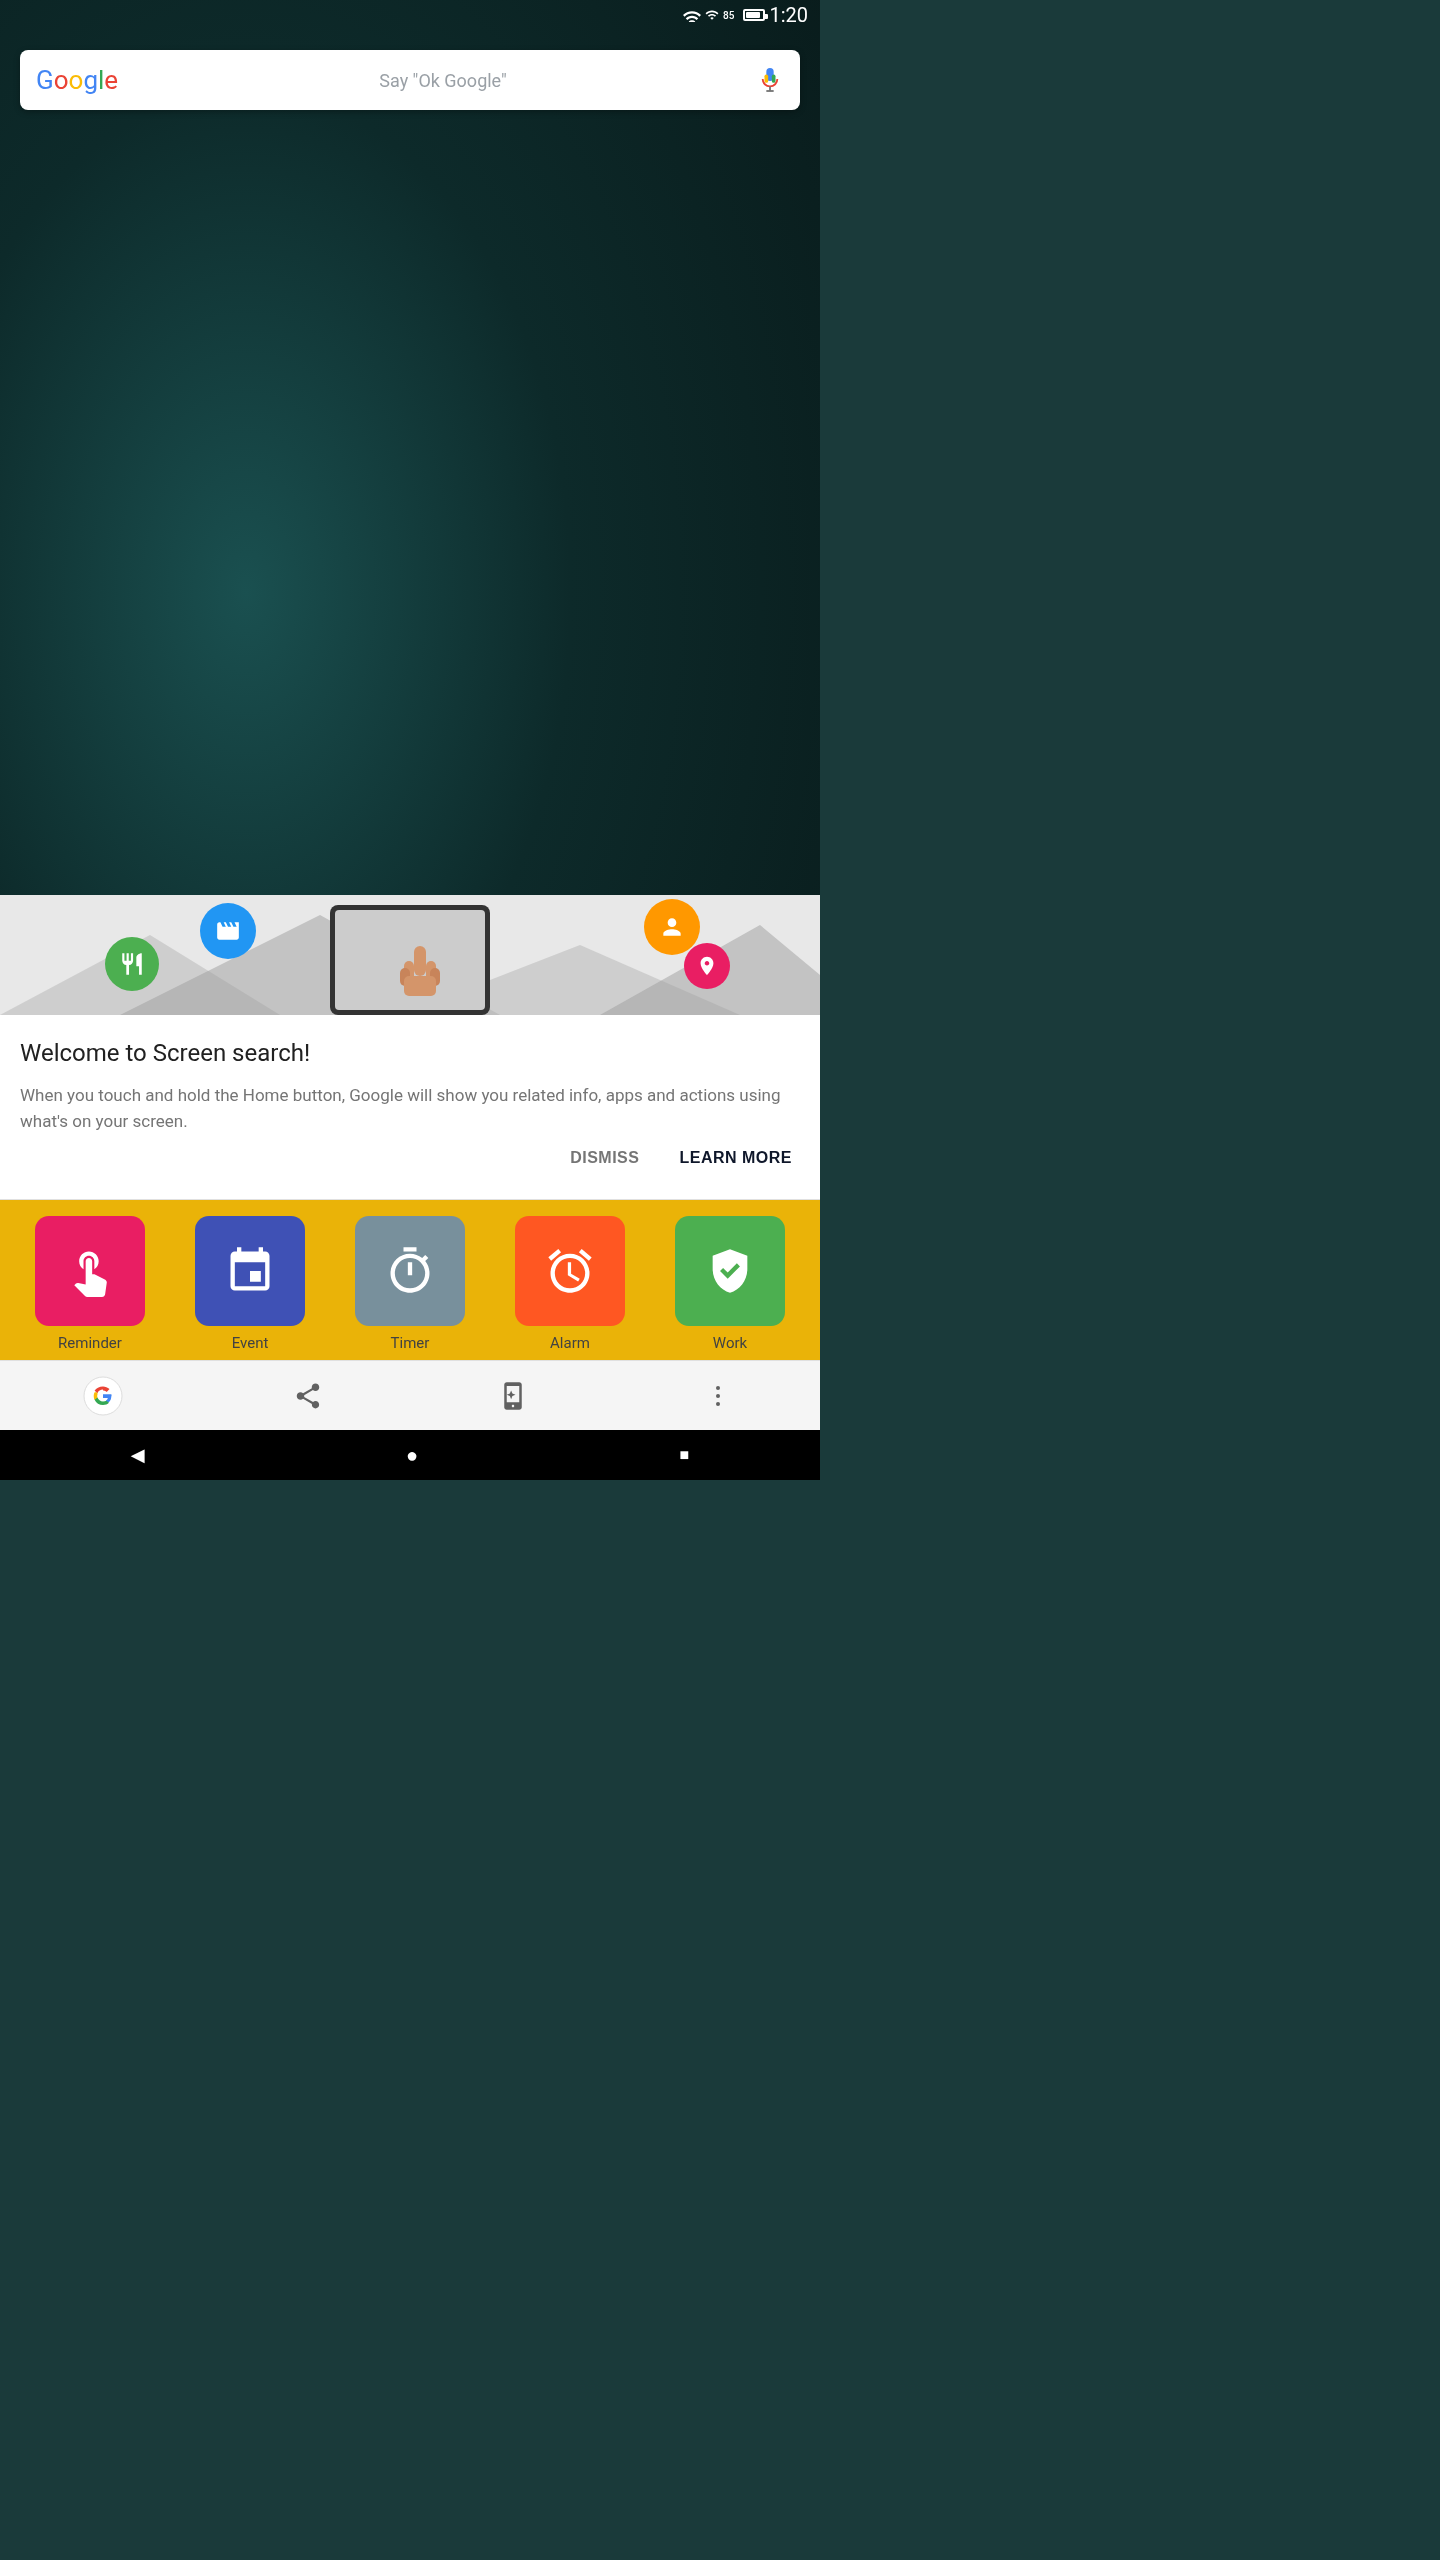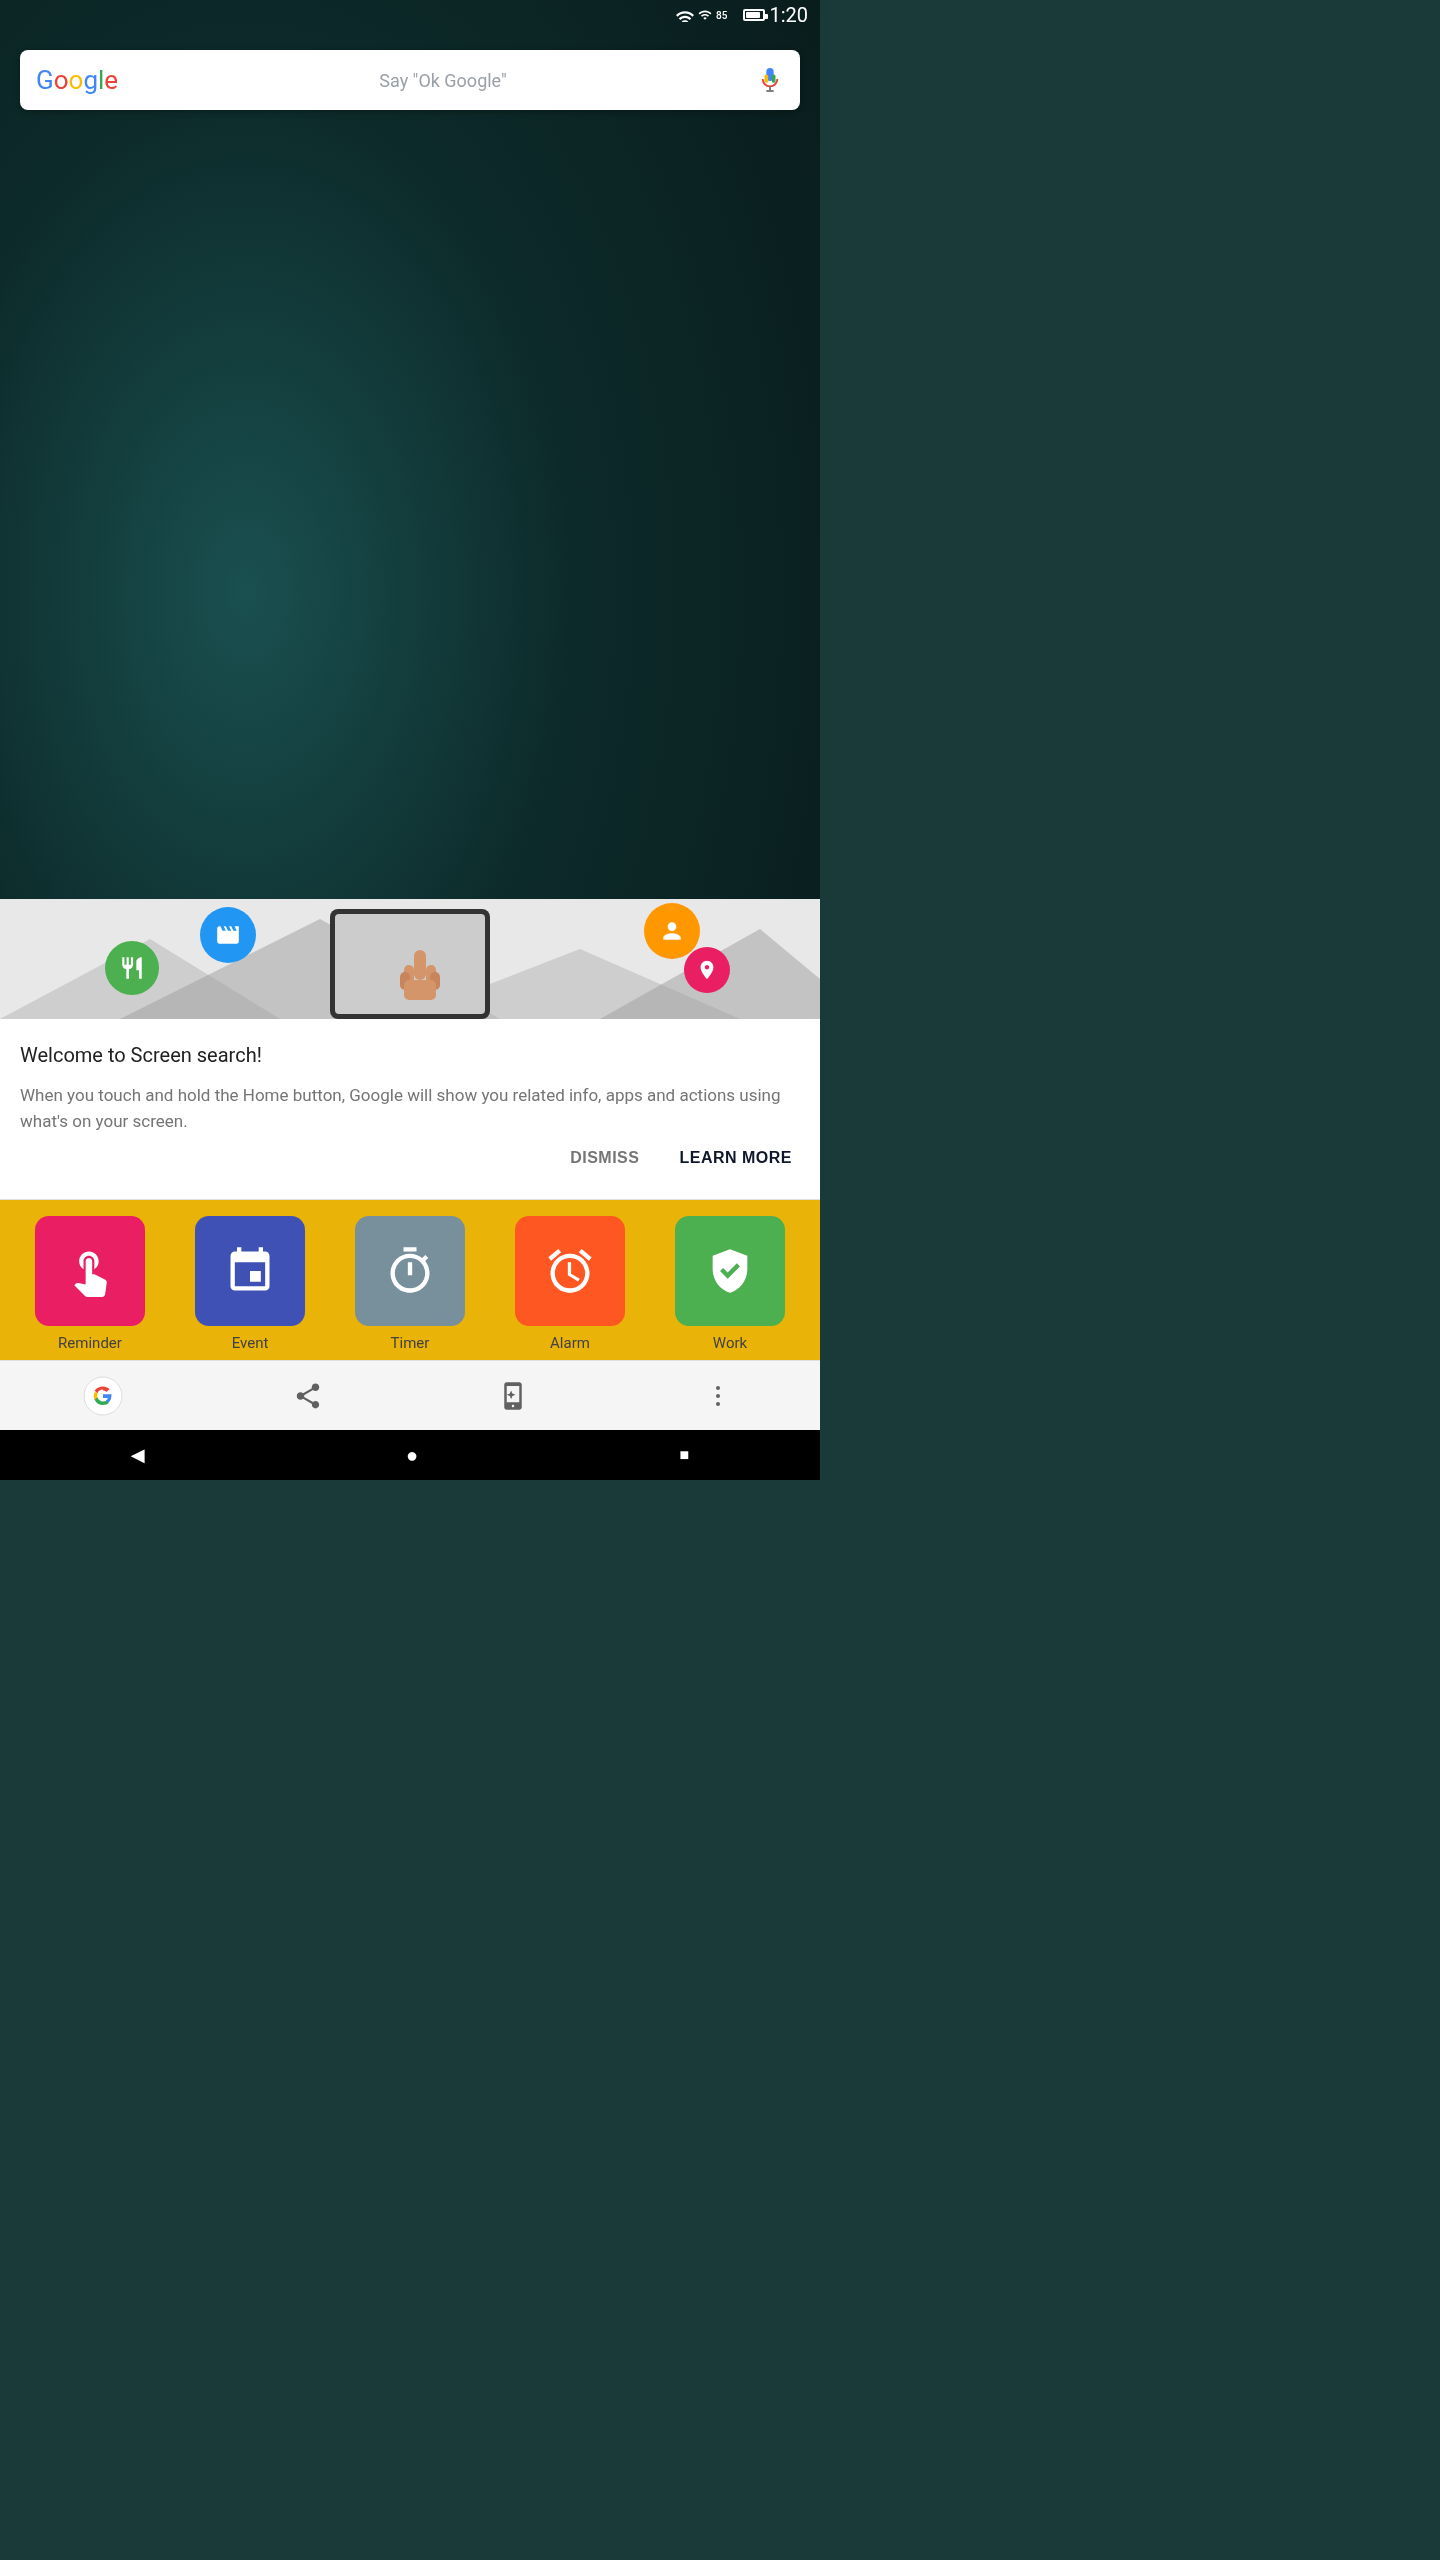--- a/index.html
+++ b/index.html
@@ -30,21 +30,21 @@
 
     .status-icons {
       display: flex;
       align-items: center;
       gap: 4px;
     }
 
     .battery-container {
       display: flex;
       align-items: center;
-      gap: 16px;
+      gap: 9px;
     }
 
     .battery-box {
       width: 22px;
       height: 12px;
       border: 2px solid white;
       border-radius: 2px;
       position: relative;
       display: flex;
       align-items: center;
@@ -155,21 +155,21 @@
       align-items: flex-end;
       justify-content: center;
     }
 
     
     .card-content {
       padding: 24px 20px 16px;
     }
 
     .card-title {
-      font-size: 20px;
+      font-size: 24px;
       font-weight: 400;
       color: #212121;
       margin-bottom: 16px;
     }
 
     .card-body {
       font-size: 17px;
       color: #757575;
       line-height: 1.5;
       margin-bottom: 7px;

